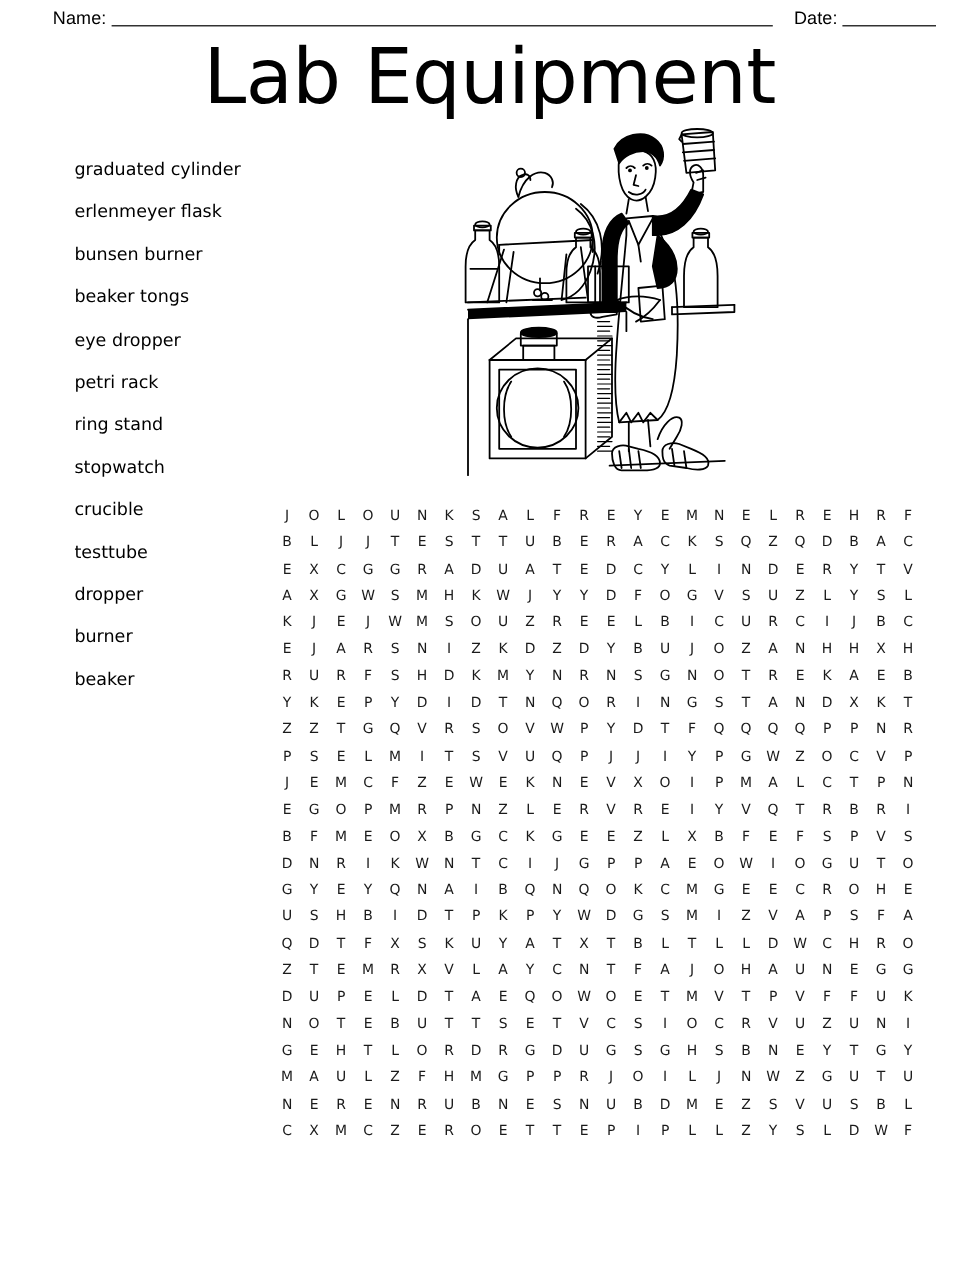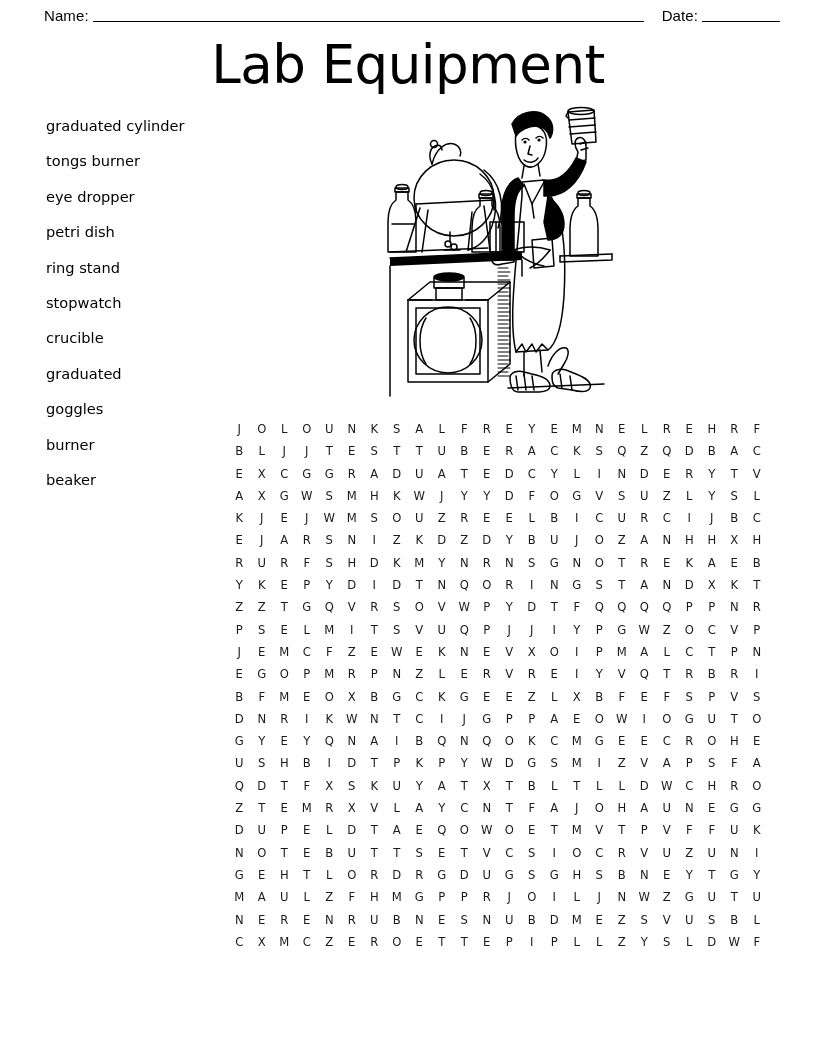--- a/index.html
+++ b/index.html
@@ -46,34 +46,34 @@
   .nd-rule.date-rule { width: 78px; flex: 0 0 78px; }
 
   
   .puzzle-title {
     position: absolute;
     left: 0;
     top: 36px;
     width: 816px;
     text-align: center;
     font-family: "DejaVu Sans", sans-serif;
-    font-size: 53px;
+    font-size: 64px;
     font-weight: 400;
     letter-spacing: -0.5px;
     line-height: 58px;
     color: #000;
   }
 
   
   .word-list {
     position: absolute;
     left: 46px;
     top: 108px;
     width: 180px;
-    margin: 0;
+    margin: 16px;
     padding: 0;
     list-style: none;
   }
   .word-list li {
     font-family: "DejaVu Sans", sans-serif;
     font-size: 14.6px;
     line-height: 35.4px;
     color: #000;
     white-space: nowrap;
   }
@@ -115,28 +115,30 @@
   <span class="nd-label">Name:</span>
   <span class="nd-rule name-rule"></span>
   <span class="nd-label">Date:</span>
   <span class="nd-rule date-rule"></span>
 </div>
 
 <div class="puzzle-title">Lab Equipment</div>
 
 <ul class="word-list">
     <li>graduated cylinder</li>
-    <li>tongs burner</li>
+    <li>erlenmeyer flask</li>
+    <li>bunsen burner</li>
+    <li>beaker tongs</li>
     <li>eye dropper</li>
-    <li>petri dish</li>
+    <li>petri rack</li>
     <li>ring stand</li>
     <li>stopwatch</li>
     <li>crucible</li>
-    <li>graduated</li>
-    <li>goggles</li>
+    <li>testtube</li>
+    <li>dropper</li>
     <li>burner</li>
     <li>beaker</li>
   </ul>
 
 <div class="illustration">
   <svg viewBox="0 0 248 298" xmlns="http://www.w3.org/2000/svg" fill="none" stroke="#000" stroke-width="1.5" stroke-linecap="round" stroke-linejoin="round">
 
     <path d="M18 158 L150 152 L150 160 L18 166 Z" fill="#000" stroke="none"></path>
     <path d="M18 158 L150 152"></path>
     <path d="M18 166 L18 296"></path>

